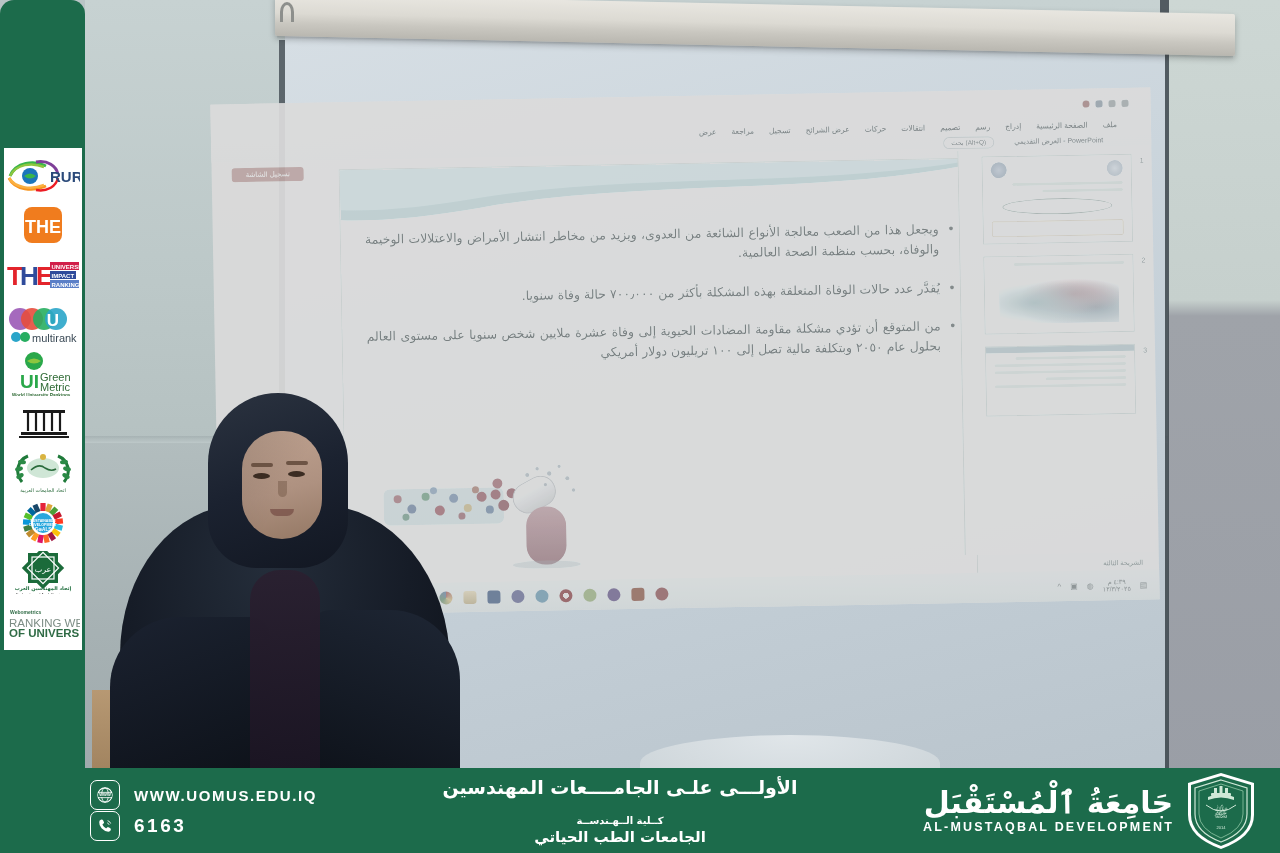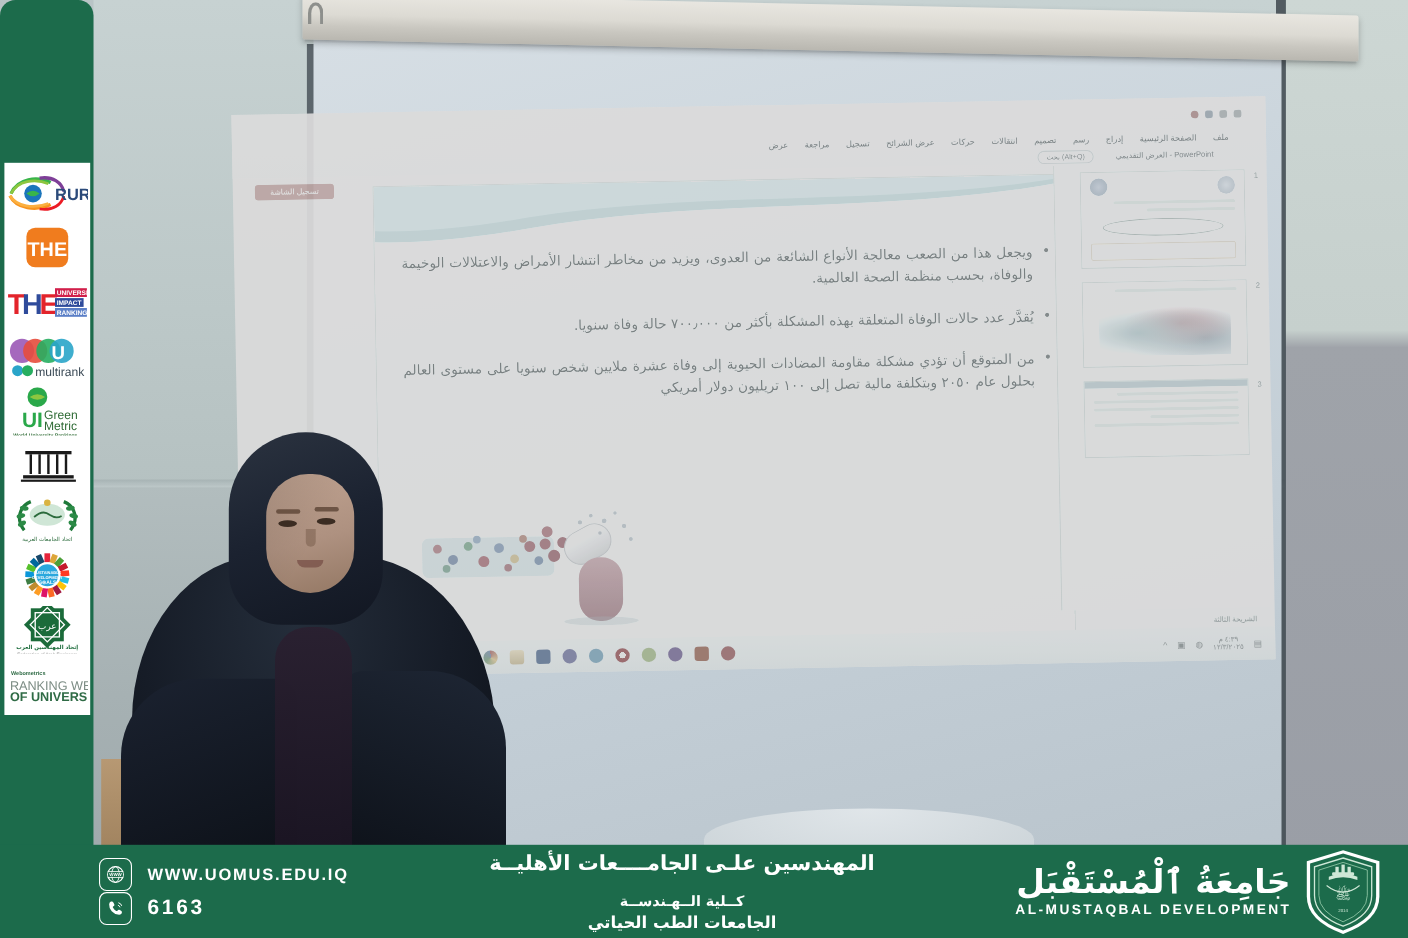--- a/index.html
+++ b/index.html
@@ -295,21 +295,21 @@
     font-family:"Liberation Sans",sans-serif;
   }
   .f-phone{font-size:19px;letter-spacing:2.5px;}
 
   .footer-center{
     flex:1;display:flex;flex-direction:column;align-items:center;justify-content:center;
     direction:rtl;color:#fff;
   }
   .fc-1{font-size:19px;font-weight:bold;letter-spacing:0px;
         font-family:"DejaVu Sans","Liberation Sans",sans-serif;}
-  .fc-2{font-size:13px;font-weight:bold;margin-top:17px;
+  .fc-2{font-size:10px;font-weight:bold;margin-top:17px;
         font-family:"DejaVu Sans","Liberation Sans",sans-serif;}
   .fc-3{font-size:15px;font-weight:bold;margin-top:2px;
         font-family:"DejaVu Sans","Liberation Sans",sans-serif;}
 
   .footer-right{
     width:370px;display:flex;align-items:center;justify-content:flex-end;
     gap:10px;padding-right:22px;
   }
   .fr-word{
     display:flex;flex-direction:column;align-items:center;color:#fff;direction:rtl;
@@ -696,21 +696,21 @@
             <path d="M6.5,3.5 q2.2,-0.6 3.1,1.3 l1,2.2 q0.5,1.1 -0.6,1.8 l-1,0.6 q-0.5,0.4 -0.1,1.2 q1.3,2.7 3.9,4.2 q0.8,0.5 1.3,0 l0.7,-0.9 q0.8,-1 1.8,-0.4 l2.1,1.2 q1.8,1.1 0.9,3 q-0.9,1.9 -3.2,1.8 q-5.4,-0.4 -9,-4.4 q-3.4,-3.8 -3.1,-8.5 q0.2,-2.5 2.2,-3.1 z" fill="#ffffff"></path>
             <path d="M16,5 q2.6,0.6 3.4,3.2" fill="none" stroke="#fff" stroke-width="1.2" stroke-linecap="round"></path>
             <path d="M15.4,8 q1.6,0.4 2,2" fill="none" stroke="#fff" stroke-width="1.1" stroke-linecap="round"></path>
           </svg>
         </div>
         <span class="f-text f-phone">6163</span>
       </div>
     </div>
 
     <div class="footer-center">
-      <div class="fc-1">المهندسين علـى الجامــــعات الأهليــة</div>
+      <div class="fc-1">الأولـــى علـى الجامــــعات المهندسين</div>
       <div class="fc-2">كــلية الــهـندســة</div>
       <div class="fc-3">الجامعات الطب الحياتي</div>
     </div>
 
     <div class="footer-right">
       <div class="fr-word">
         <span class="fr-ar">جَامِعَةُ ٱلْمُسْتَقْبَل</span>
         <span class="fr-en">AL-MUSTAQBAL  DEVELOPMENT</span>
       </div>
       <div class="shield">

